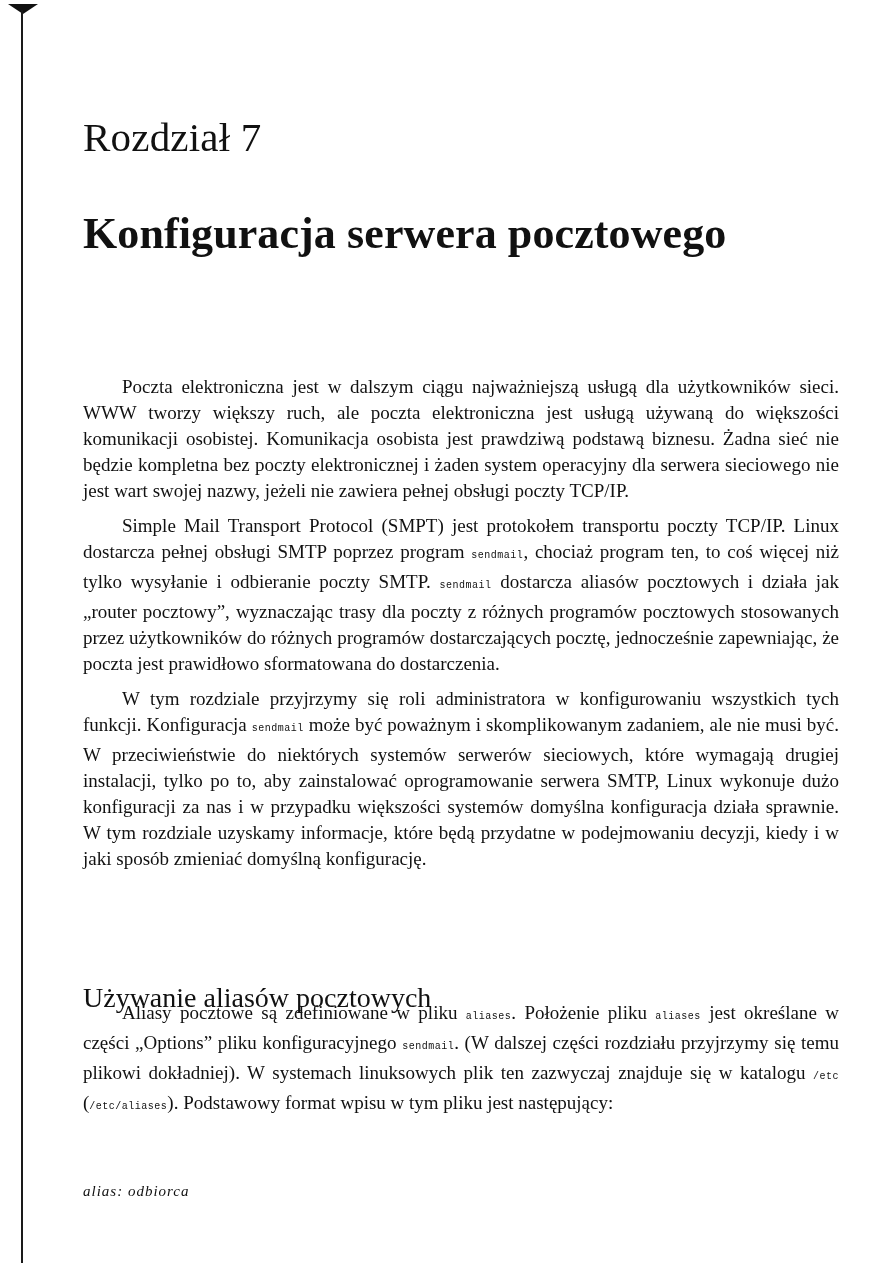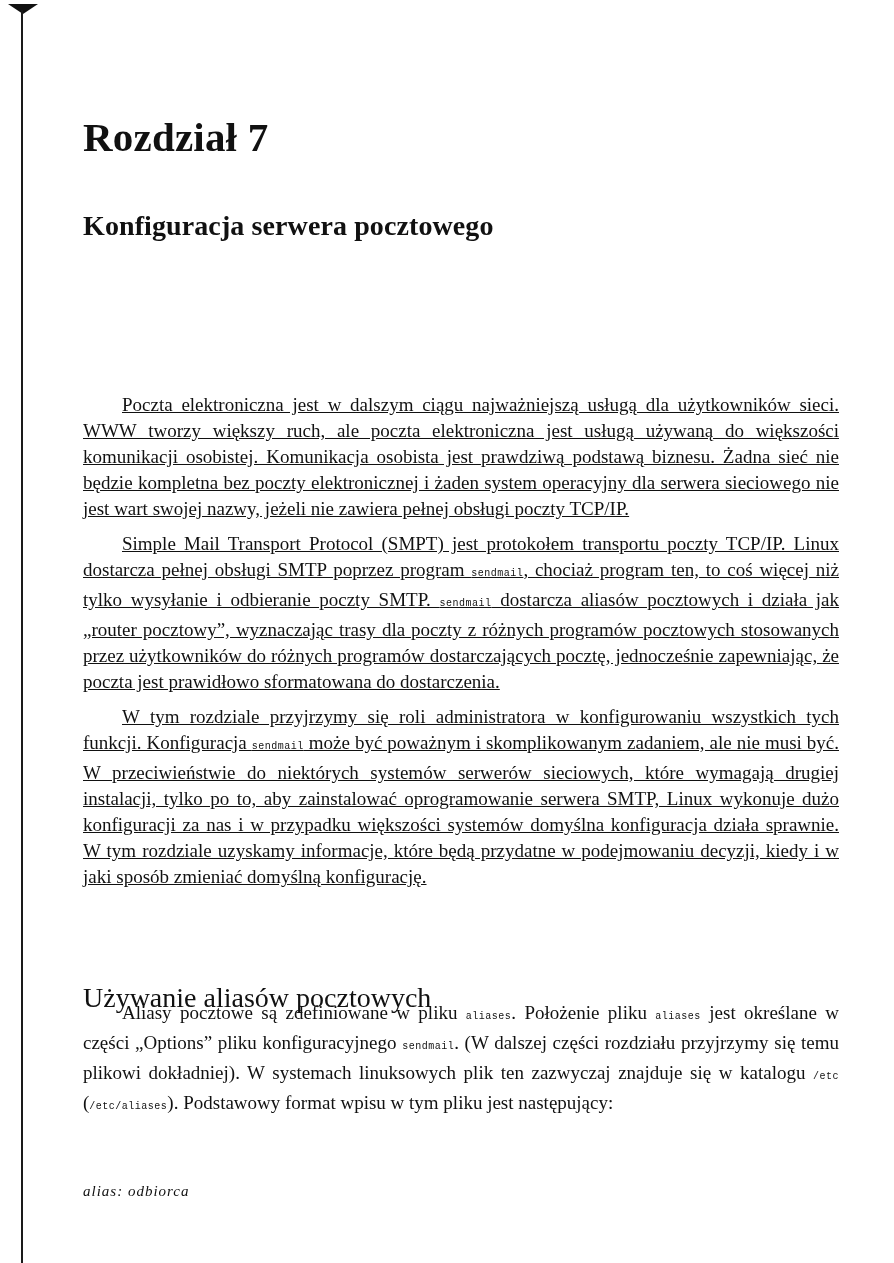--- a/index.html
+++ b/index.html
@@ -32,48 +32,48 @@
       border-left: 15px solid transparent;
       border-right: 15px solid transparent;
       border-top: 10px solid #111;
     }
     .chapter-label {
       position: absolute;
       left: 83px;
       top: 117px;
       margin: 0;
       font-size: 41px;
-      font-weight: bold;
+      font-weight: normal;
       line-height: 1;
       letter-spacing: 0.2px;
     }
     .chapter-title {
       position: absolute;
       left: 83px;
       top: 212px;
       margin: 0;
-      font-size: 28px;
+      font-size: 44px;
       font-weight: bold;
       line-height: 1;
       letter-spacing: 0.1px;
     }
     .body-text {
       position: absolute;
       left: 83px;
       width: 756px;
       font-size: 19px;
       line-height: 26px;
       text-align: justify;
       hyphens: manual;
     }
     .body-text p {
       margin: 0 0 9px 0;
       text-indent: 39px;
     }
-    .section-1 { top: 392px; text-decoration: underline; }
+    .section-1 { top: 374px; }
     .mono {
       font-family: "Liberation Mono", "DejaVu Sans Mono", monospace;
       font-size: 10px;
       letter-spacing: 0.5px;
     }
     .section-heading {
       position: absolute;
       left: 83px;
       top: 984px;
       margin: 0;

